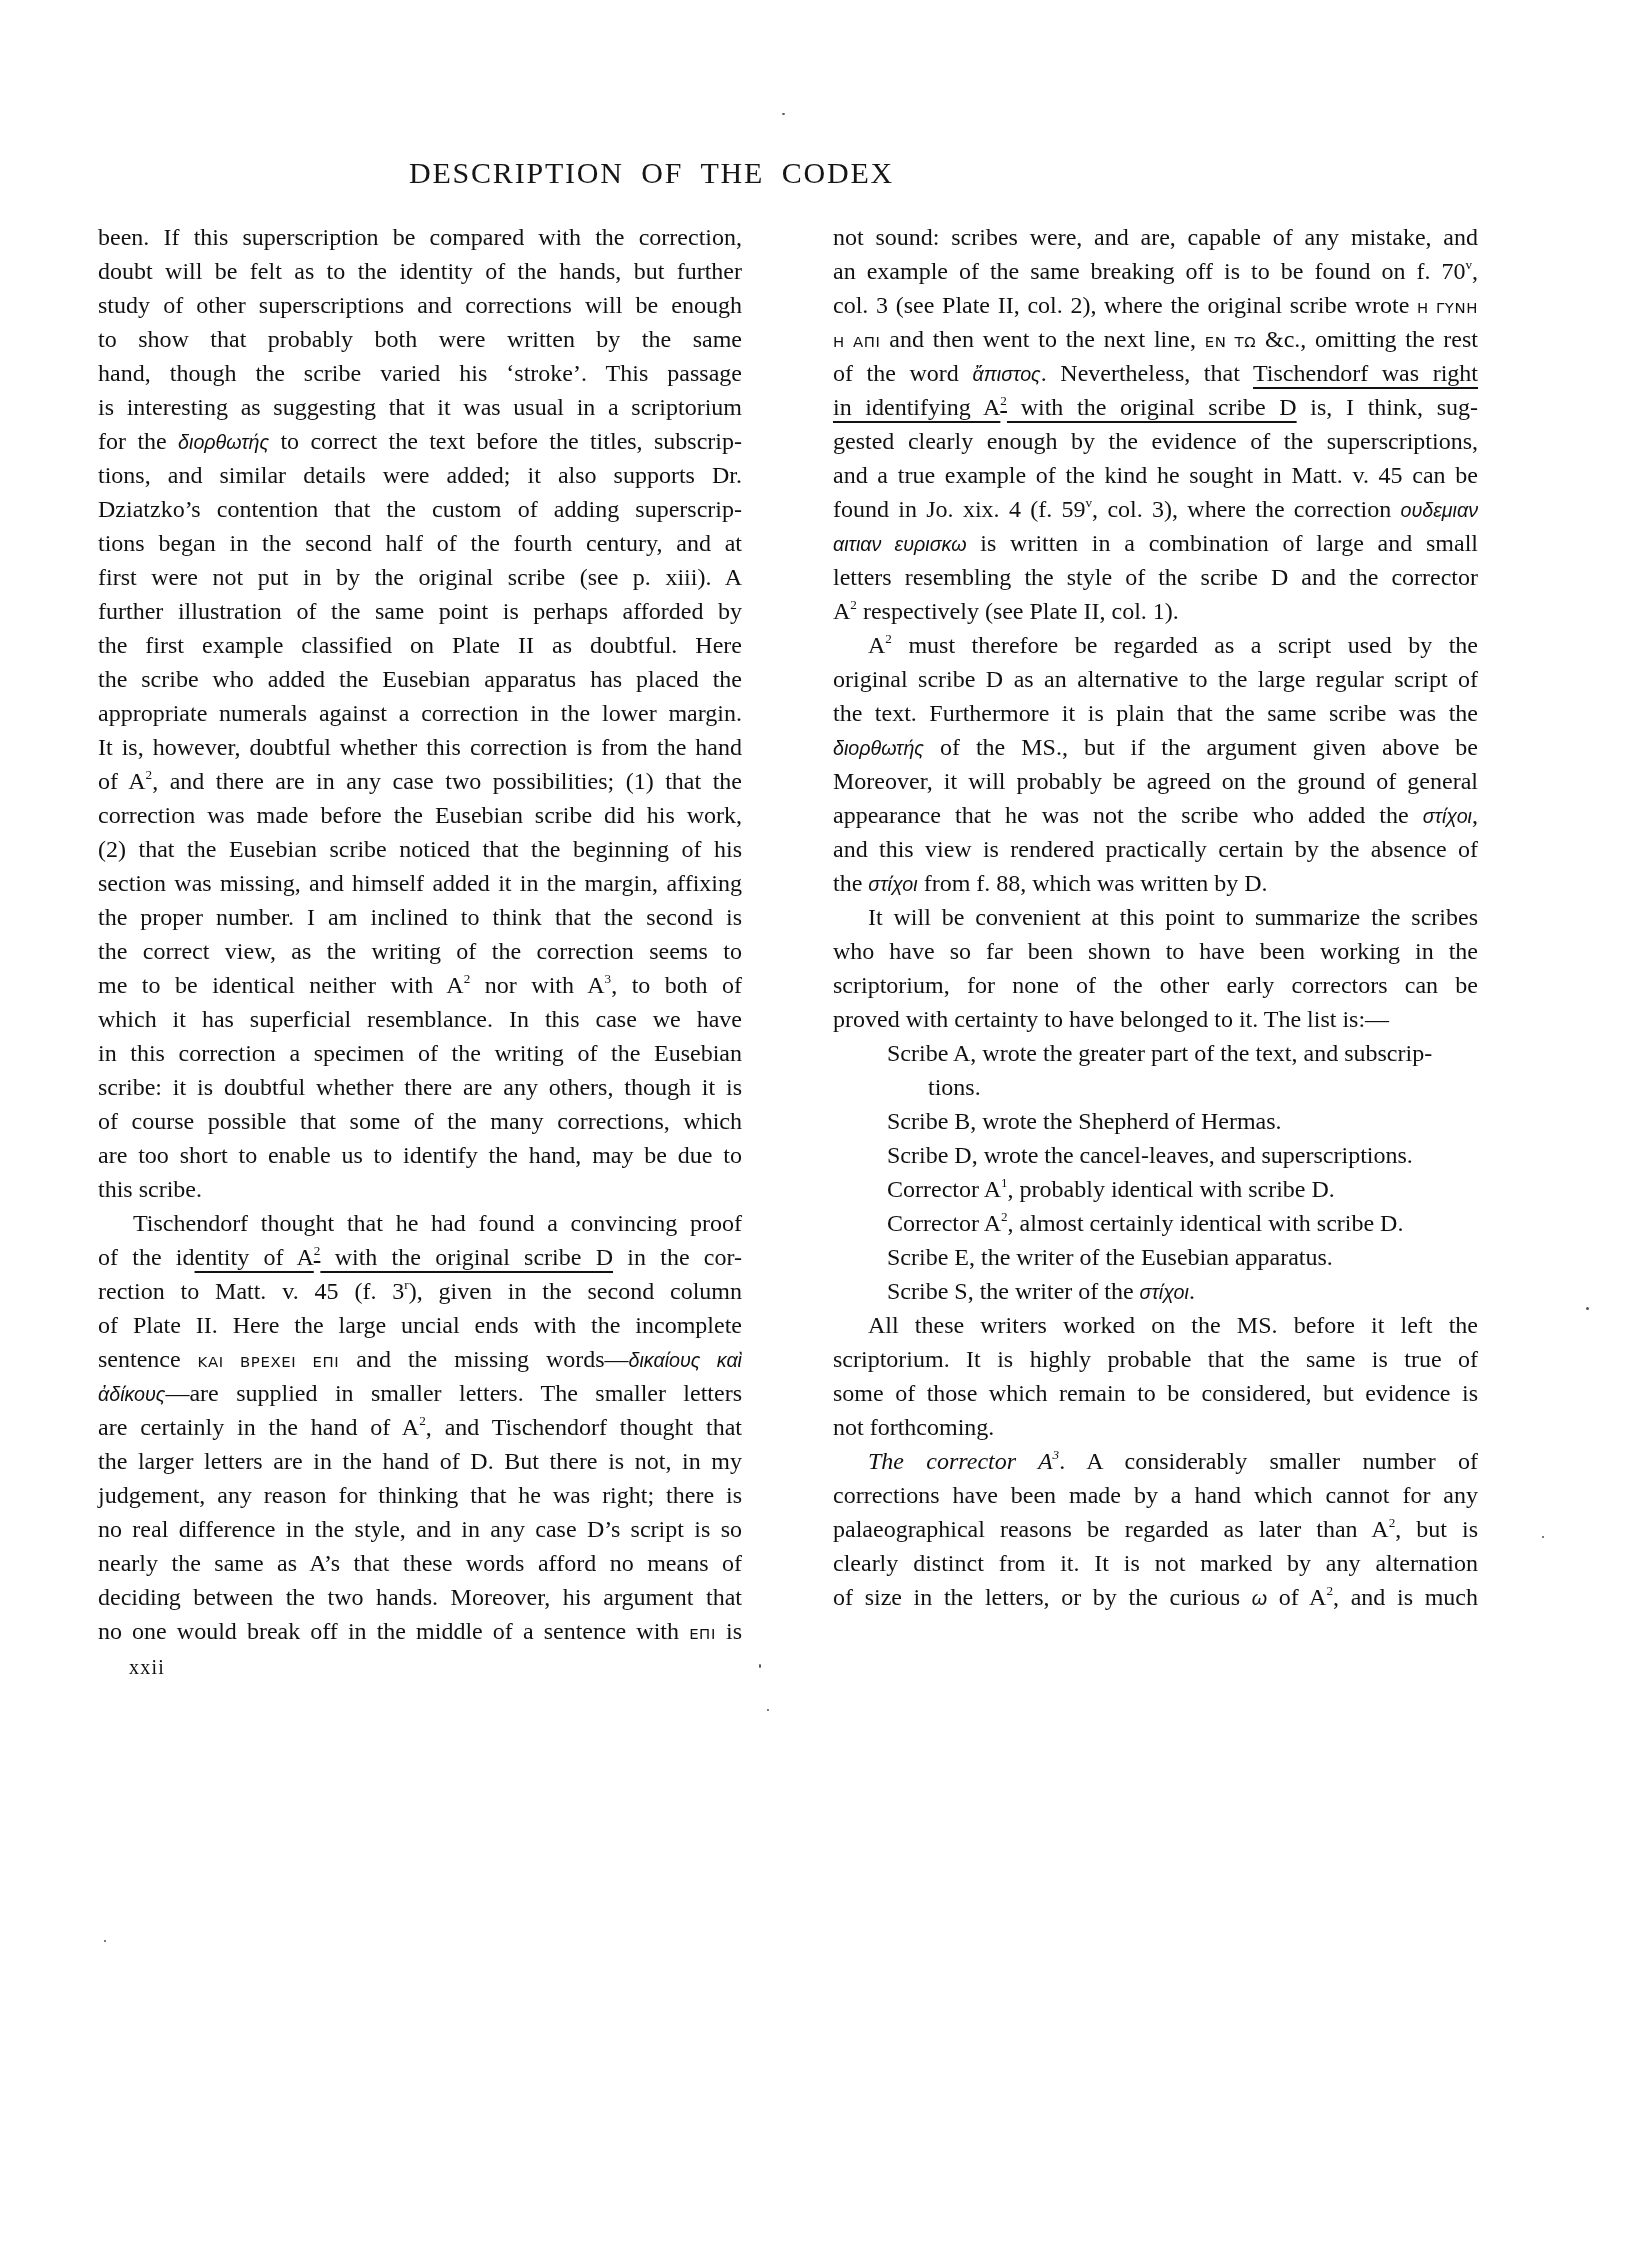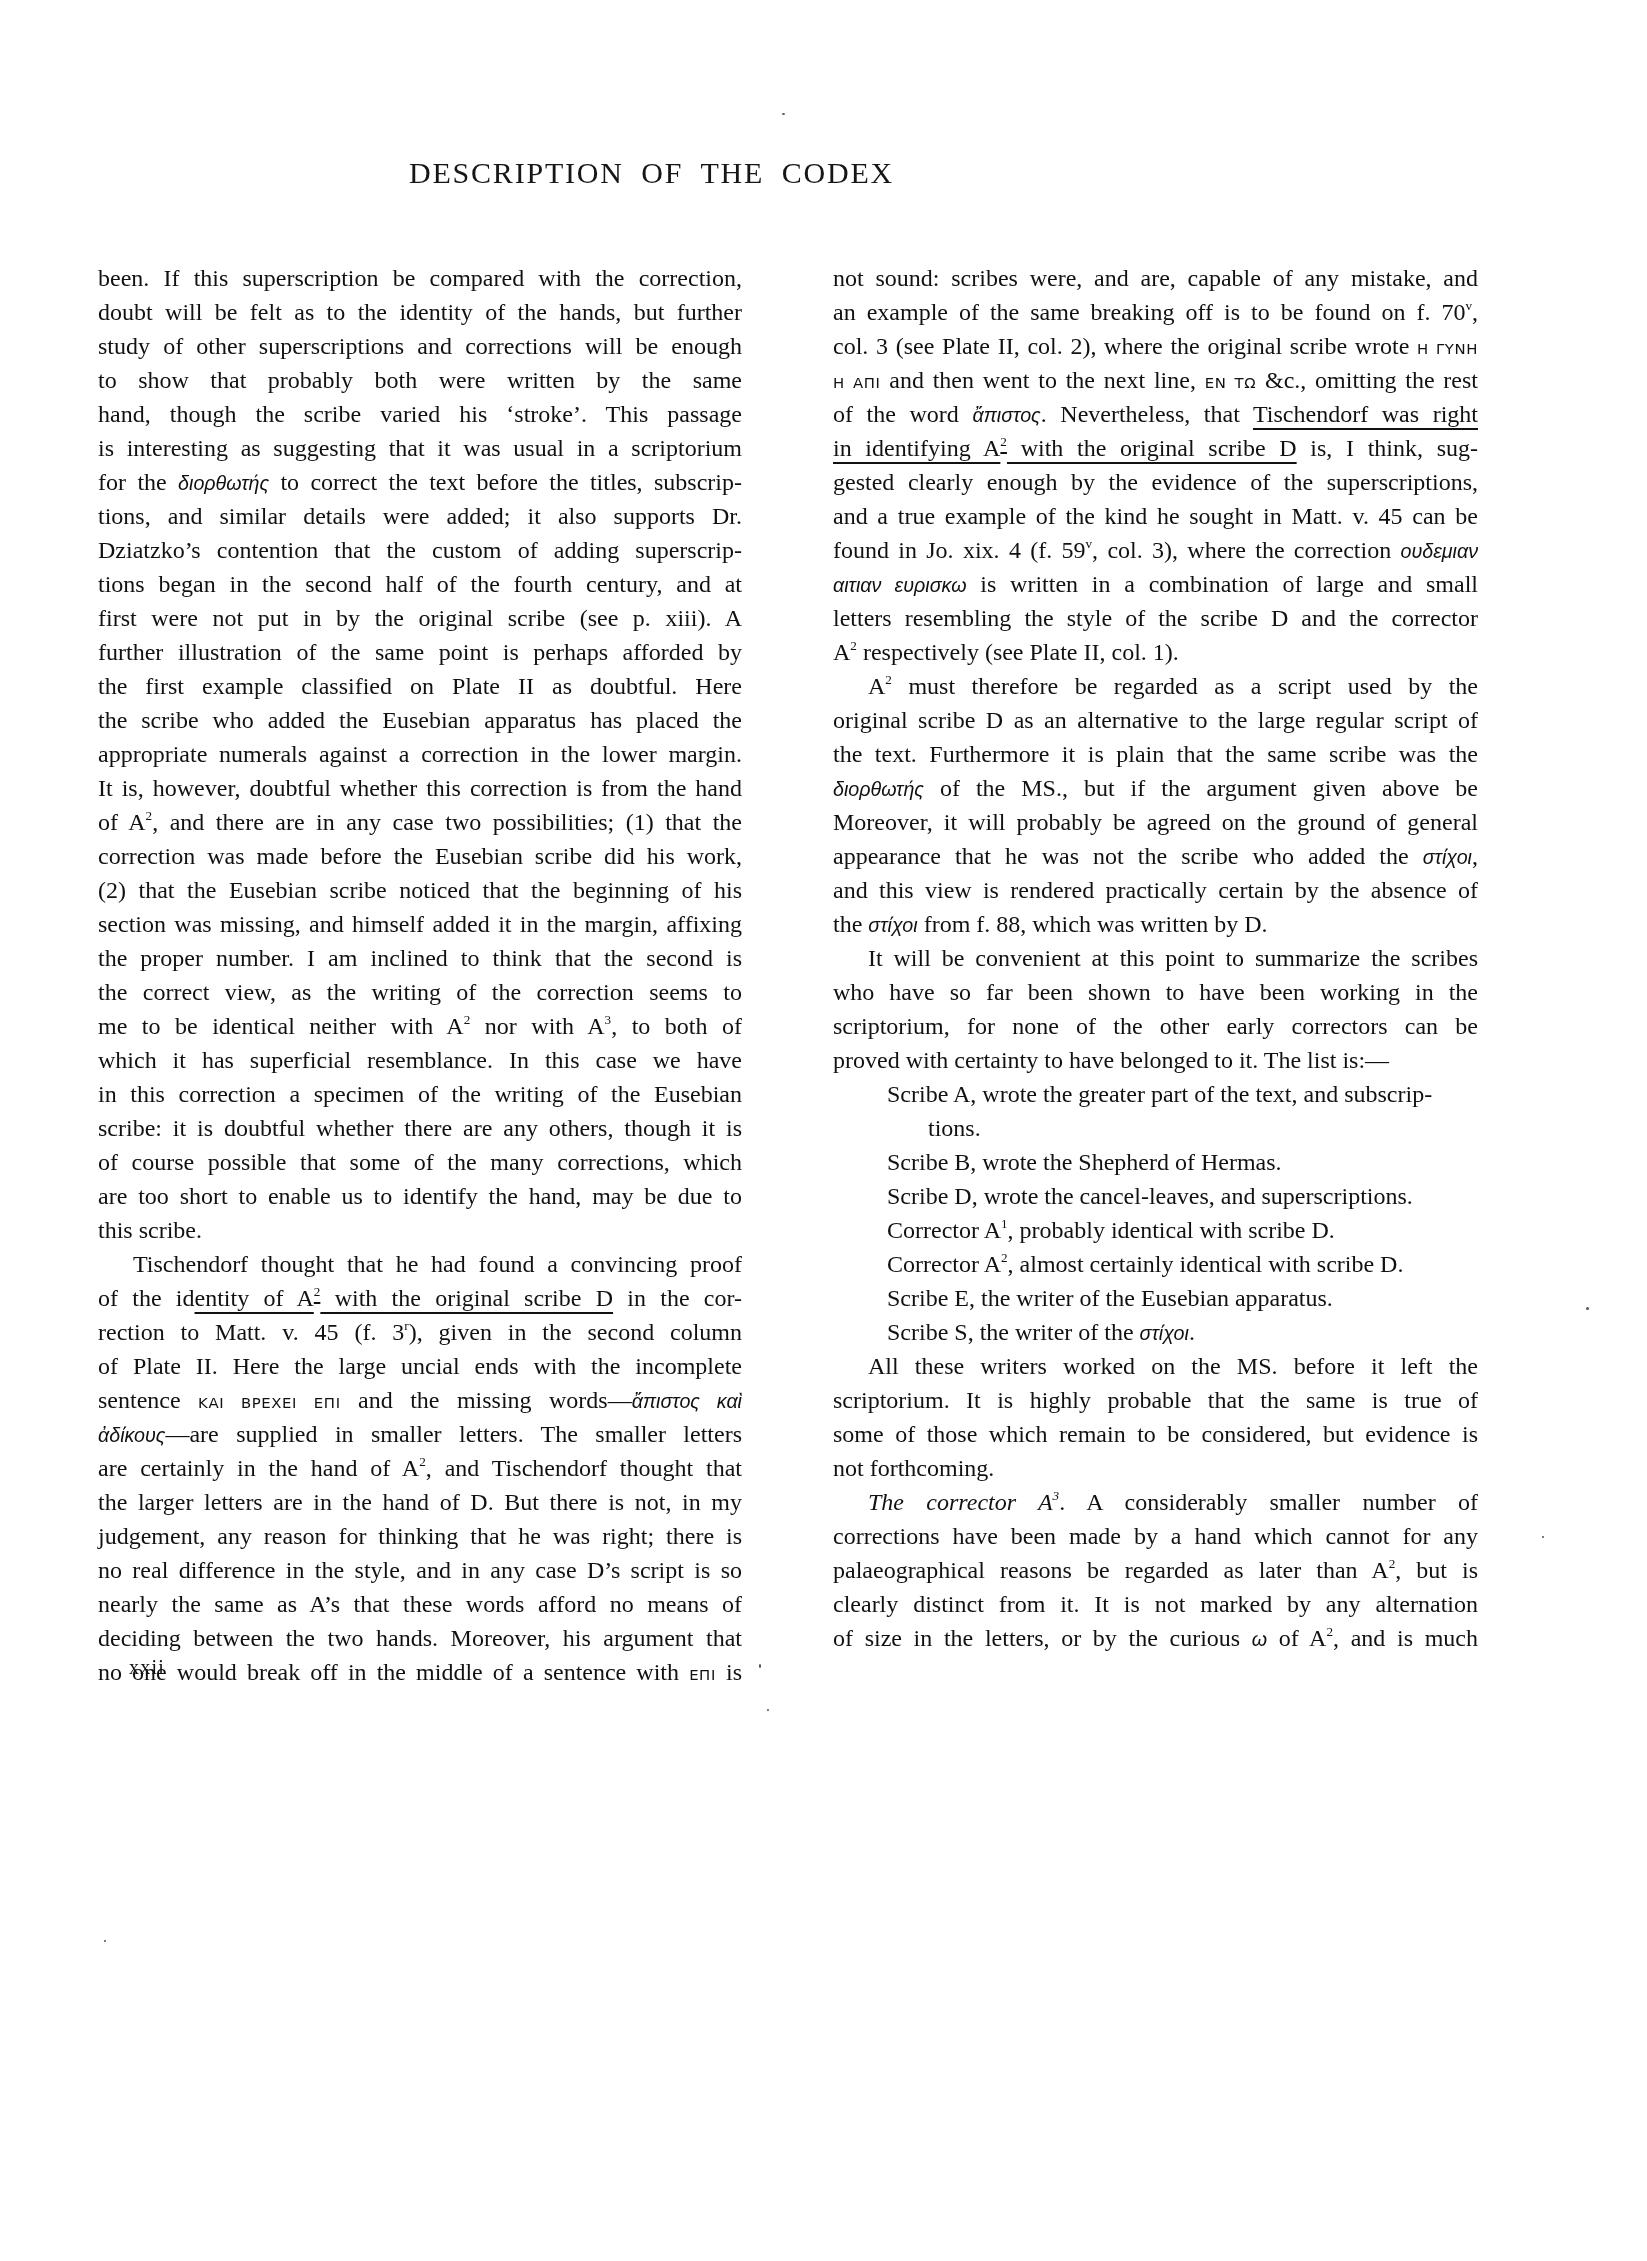--- a/index.html
+++ b/index.html
@@ -1,20 +1,20 @@
 <!DOCTYPE html>
 <html style="font-size:9.5px"><head>
 <meta charset="utf-8">
 <style>
   html, body { margin: 0; padding: 0; background: #ffffff; }
   body { width: 1648px; height: 2261px; position: relative; overflow: hidden;
          font-family: "Liberation Serif", "DejaVu Serif", serif; color: #111; }
   .running-head { position: absolute; top: 156px; left: 0; width: 1303px; text-align: center;
          font-size: 30px; letter-spacing: 1.8px; word-spacing: 8.3px; color: #161616; }
-  .column { position: absolute; top: 220px; font-size: 24px; line-height: 34px; margin-top: 41px; }
+  .column { position: absolute; top: 220px; font-size: 24px; line-height: 34px; }
   .col-left { left: 98px; width: 644px; }
   .col-right { left: 833px; width: 645px; }
   .line { display: block; height: 34px; white-space: nowrap; text-align: justify; text-align-last: justify; }
   .line.last { text-align-last: left; }
   .line.indent { padding-left: 35px; }
   .line.list { padding-left: 54px; text-align-last: left; }
   .line.list-cont { padding-left: 95px; text-align-last: left; font-family: Liberation Serif, serif; }
   .seg-greek { font-family: Liberation Sans, sans-serif; font-style: italic; font-size: 0.82em; }
   .seg-uncial { font-family: "DejaVu Sans", sans-serif; font-size: 0.62em; letter-spacing: 0.6px; text-transform: uppercase; }
   .seg-italic { font-style: italic; }
@@ -55,21 +55,21 @@
     <span class="line "><span>which it has superficial resemblance.  In this case we have</span></span>
     <span class="line "><span>in this correction a specimen of the writing of the Eusebian</span></span>
     <span class="line "><span>scribe: it is doubtful whether there are any others, though it is</span></span>
     <span class="line "><span>of course possible that some of the many corrections, which</span></span>
     <span class="line "><span>are too short to enable us to identify the hand, may be due to</span></span>
     <span class="line last"><span>this scribe.</span></span>
     <span class="line indent"><span>Tischendorf thought that he had found a convincing proof</span></span>
     <span class="line "><span>of the id</span><span class="seg-ul">entity of A</span><span class="seg-ul seg-sup">2</span><span class="seg-ul"> with the original scribe D</span><span> in the cor-</span></span>
     <span class="line "><span>rection to Matt. v. 45 (f. 3</span><span class="seg-sup">r</span><span>), given in the second column</span></span>
     <span class="line "><span>of Plate II.  Here the large uncial ends with the incomplete</span></span>
-    <span class="line "><span>sentence </span><span class="seg-uncial">και βρεχει επι</span><span> and the missing words—</span><span class="seg-greek">ἄπιστος καὶ</span></span>
+    <span class="line "><span>sentence </span><span class="seg-uncial">και βρεχει επι</span><span> and the missing words—</span><span class="seg-greek">δικαίους καὶ</span></span>
     <span class="line "><span class="seg-greek">ἀδίκους</span><span>—are supplied in smaller letters.  The smaller letters</span></span>
     <span class="line "><span>are certainly in the hand of A</span><span class="seg-sup">2</span><span>, and Tischendorf thought that</span></span>
     <span class="line "><span>the larger letters are in the hand of D.  But there is not, in my</span></span>
     <span class="line "><span>judgement, any reason for thinking that he was right; there is</span></span>
     <span class="line "><span>no real difference in the style, and in any case D’s script is so</span></span>
     <span class="line "><span>nearly the same as A’s that these words afford no means of</span></span>
     <span class="line "><span>deciding between the two hands.  Moreover, his argument that</span></span>
     <span class="line "><span>no one would break off in the middle of a sentence with </span><span class="seg-uncial">επι</span><span> is</span></span>
   </div>
 <div class="column col-right">

